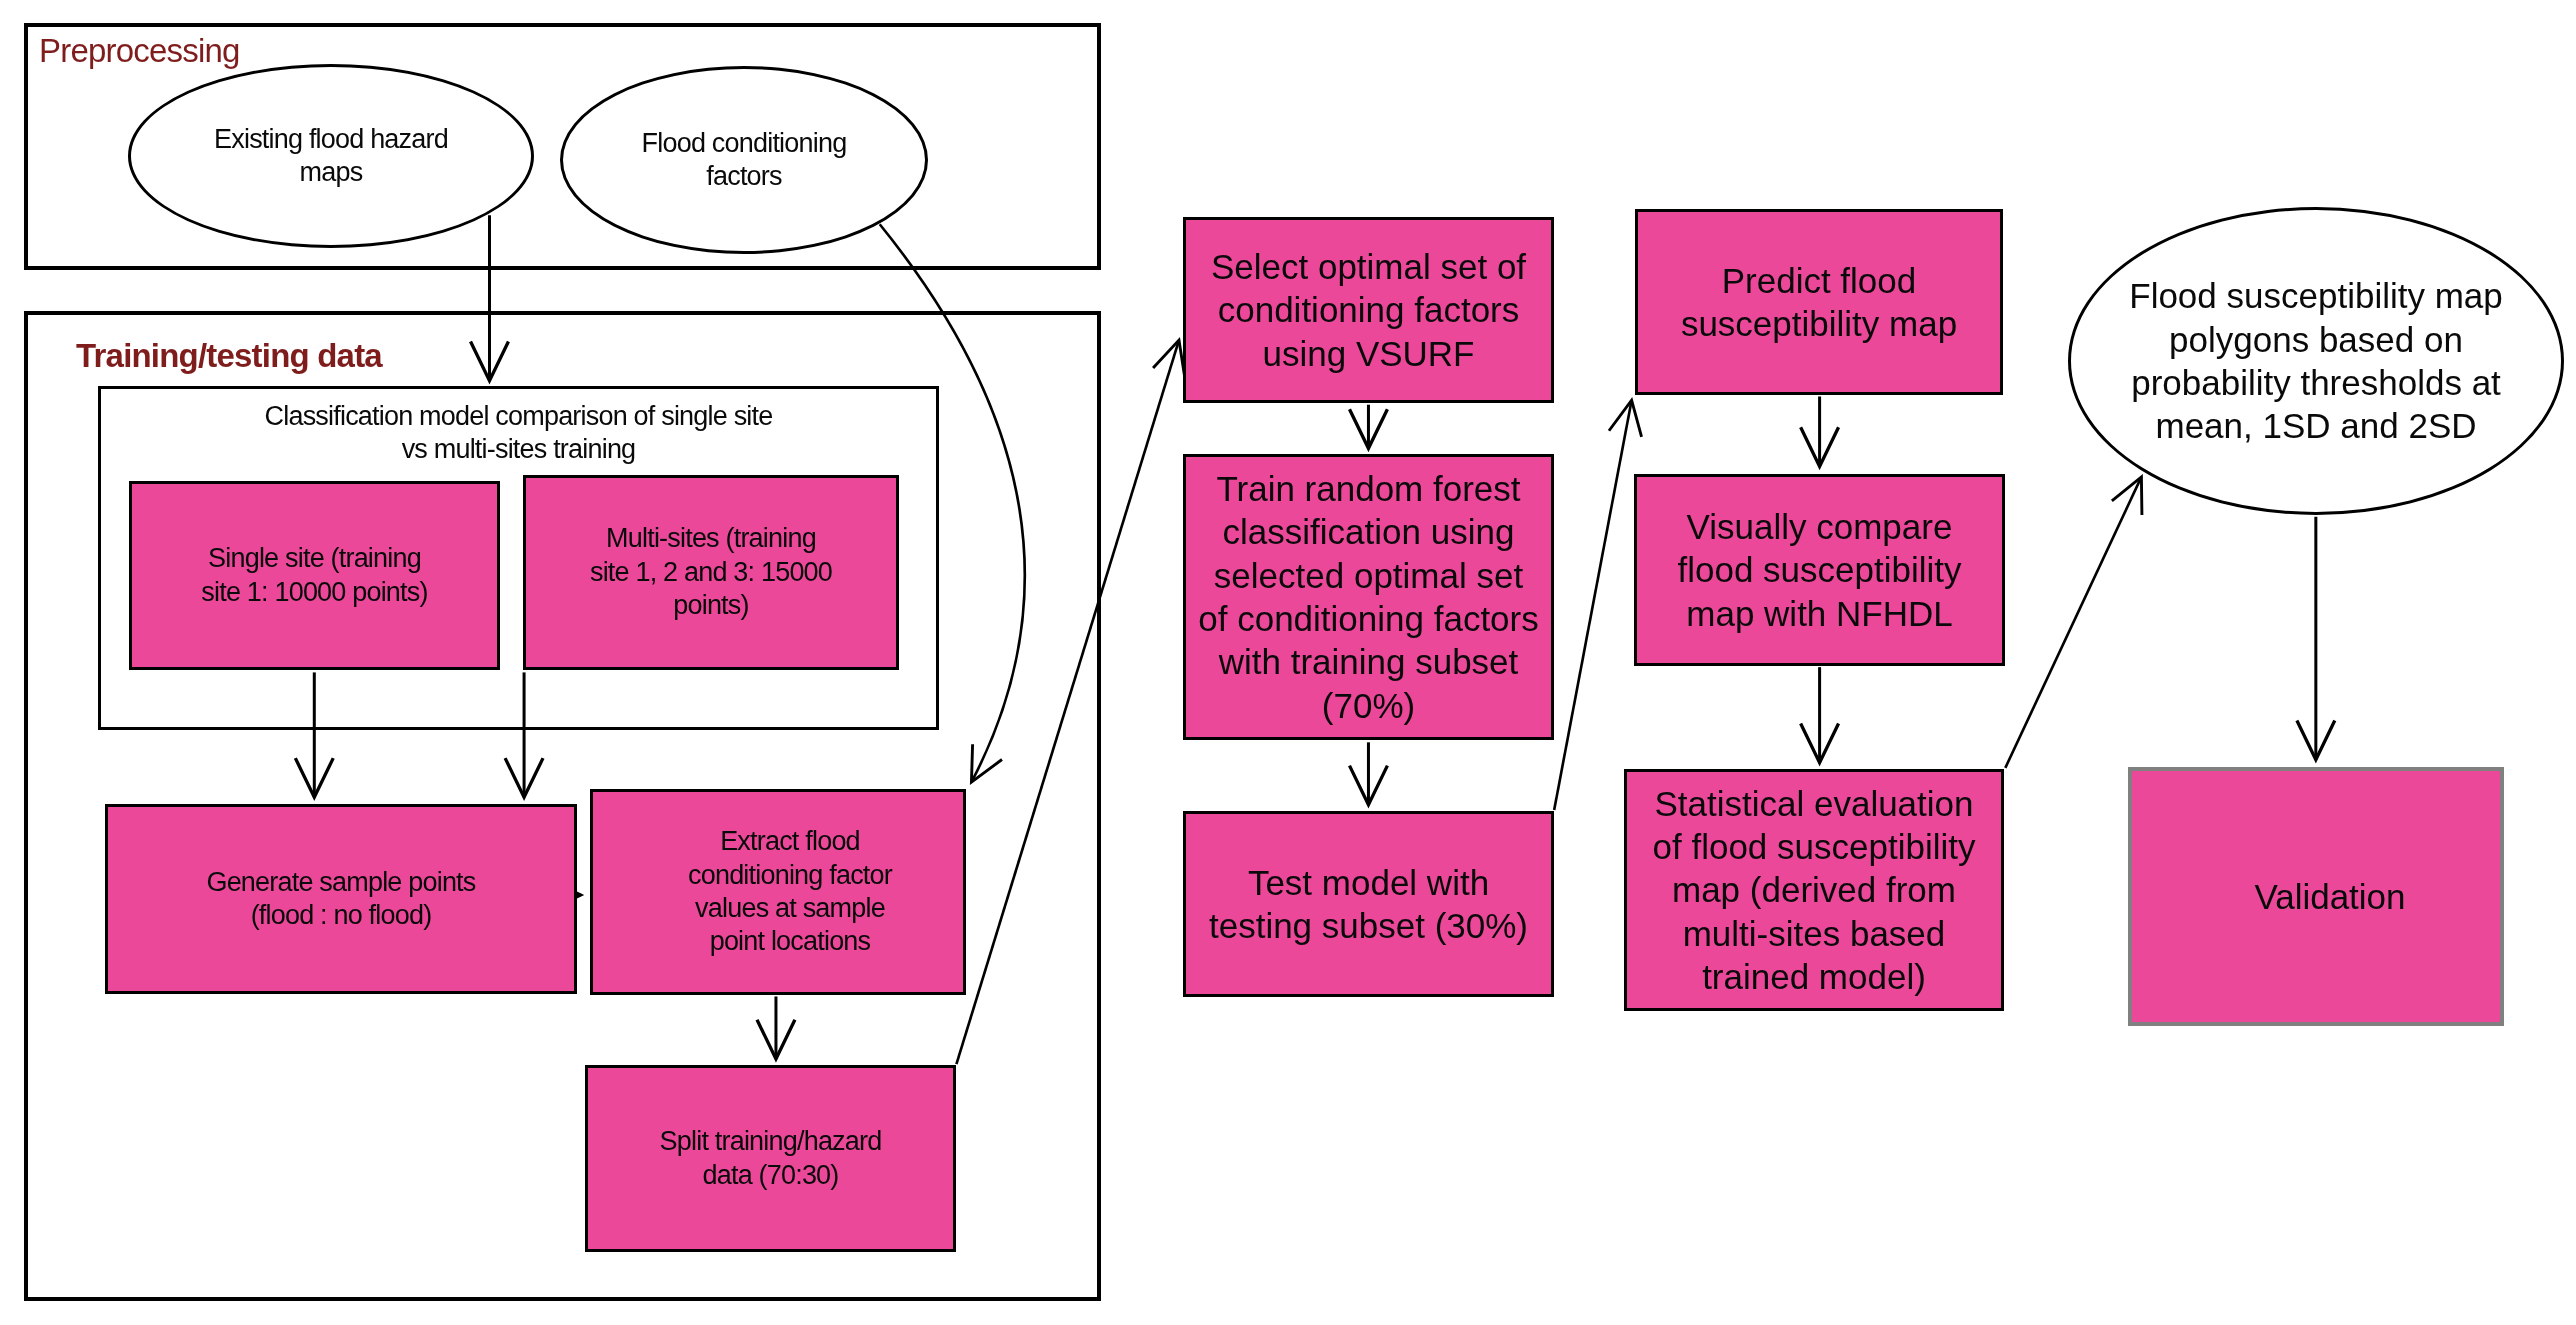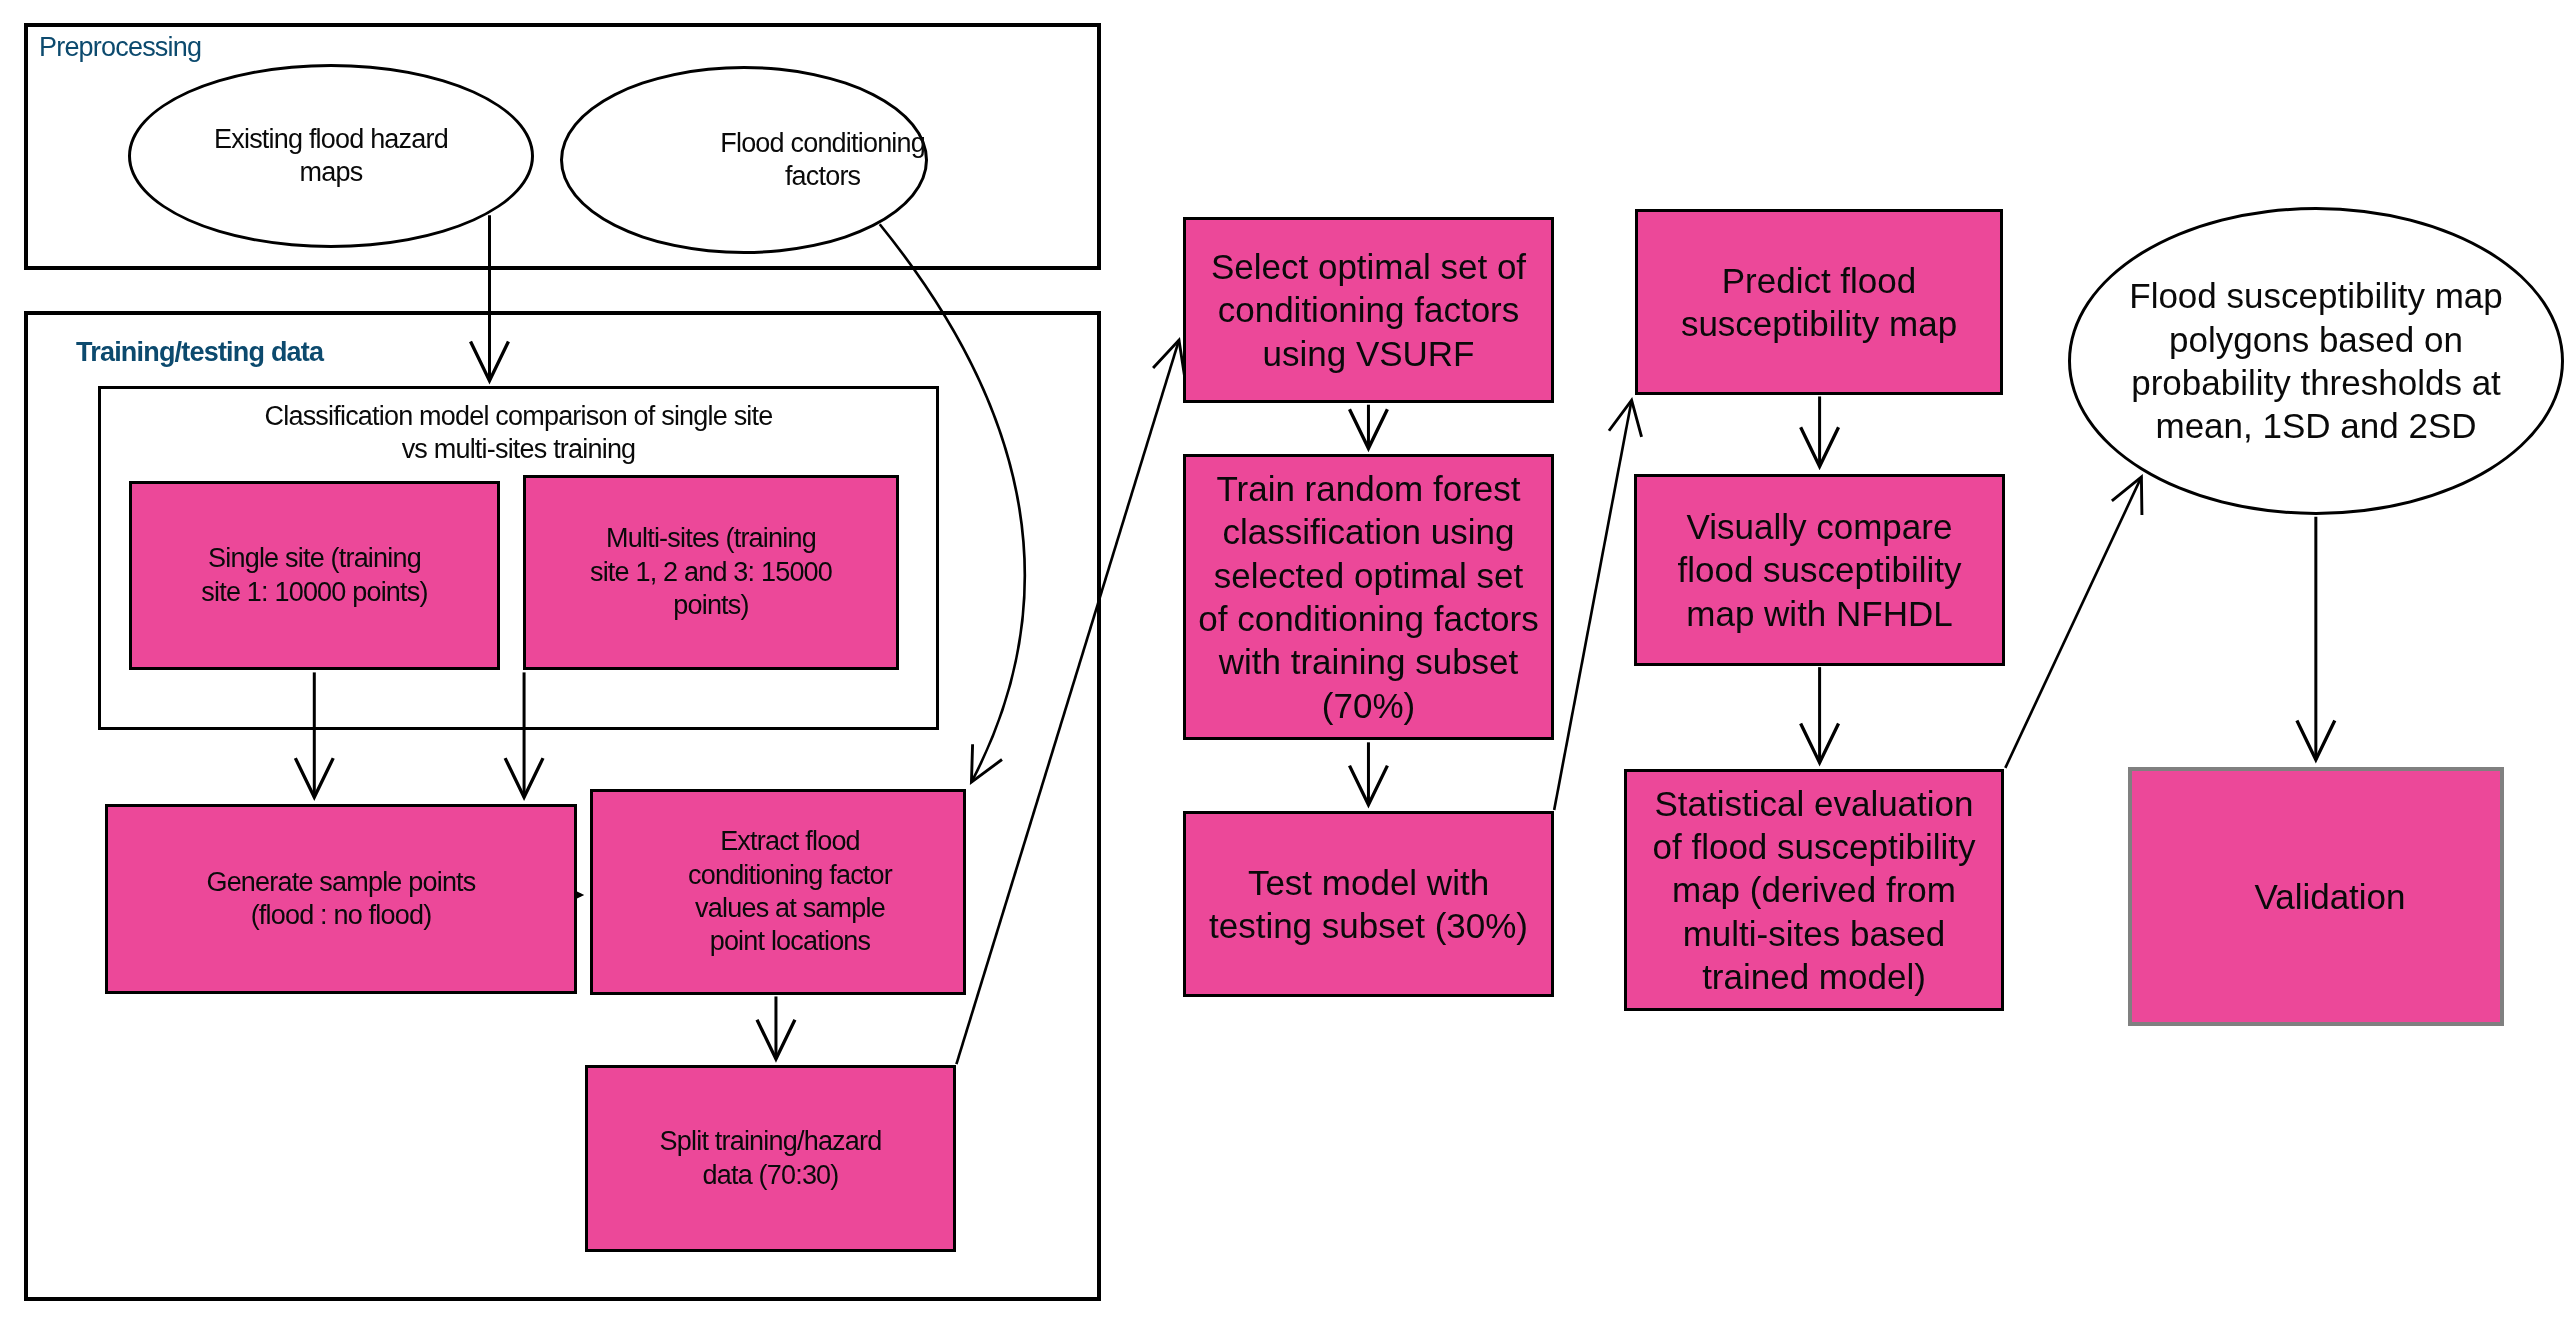--- a/index.html
+++ b/index.html
@@ -1,21 +1,21 @@
 <!DOCTYPE html>
 <html style="font-size:12px"><head>
 <meta charset="utf-8">
 <style>
   html,body{margin:0;padding:0;background:#ffffff;}
   body{width:2576px;height:1326px;overflow:hidden;
        font-family:"Liberation Sans","DejaVu Sans",sans-serif;color:#0a0a0a;}
   .canvas{position:relative;width:2576px;height:1326px;background:#ffffff;}
 
   .group{position:absolute;border:4.5px solid #000;background:transparent;box-sizing:border-box;}
-  .group-label{position:absolute;font-size:27px;letter-spacing:-0.8px;color:#0c4a6e;}
+  .group-label{position:absolute;font-size:33px;letter-spacing:-0.8px;color:#7f1d1d;}
 
   .node{position:absolute;border:3.8px solid #000;background:#ec4899;box-sizing:border-box;
         display:flex;align-items:center;justify-content:center;text-align:center;}
   .node .lbl{white-space:pre-line;font-size:35px;line-height:1.24;}
   .narrow .lbl{font-size:27px;letter-spacing:-0.8px;}
   .ellipse{border-radius:50%;border-width:3px;background:transparent;}
   .title-top{align-items:flex-start;padding-top:10.5px;background:transparent;}
   .gray-border{border-color:#808080;border-width:4.5px;padding-left:28px;}
   .no-fill{background:transparent;}
 
@@ -52,21 +52,21 @@
     <line x1="2420" y1="527" x2="2420" y2="620" stroke-width="4" marker-end="url(#vhead)"></line>
     <line x1="2420" y1="887" x2="2420" y2="1014" stroke-width="4" marker-end="url(#vhead)"></line>
     <line x1="2667" y1="1021" x2="2848" y2="634" stroke-width="3.5" marker-end="url(#vhead)"></line>
     <line x1="3080" y1="687" x2="3080" y2="1010" stroke-width="4" marker-end="url(#vhead)"></line>
   </svg>
 
   <div class="node ellipse narrow" style="left:128px;top:64px;width:406px;height:184px;">
     <span class="lbl">Existing flood hazard
 maps</span>
   </div>
-  <div class="node ellipse narrow" style="left:560px;top:66px;width:368px;height:188px;justify-content:flex-end;">
+  <div class="node ellipse narrow" style="left:560px;top:66px;width:368px;height:188px;">
     <span class="lbl">Flood conditioning
 factors</span>
   </div>
 
   <div class="node title-top narrow no-fill" style="left:98px;top:386px;width:841px;height:344px;">
     <span class="lbl">Classification model comparison of single site
 vs multi-sites training</span>
   </div>
   <div class="node narrow" style="left:129px;top:481px;width:371px;height:189px;">
     <span class="lbl">Single site (training

